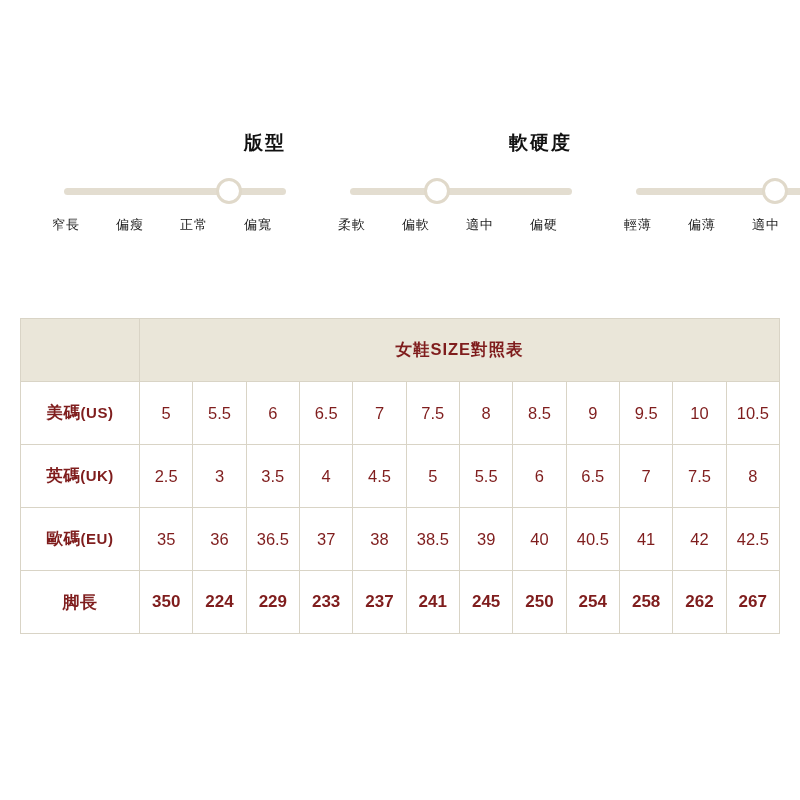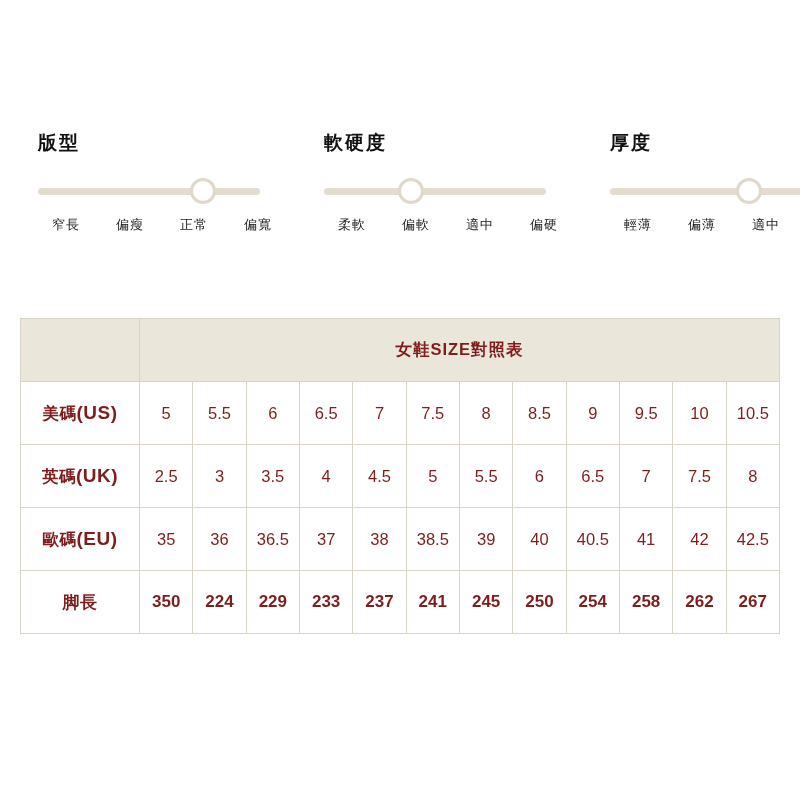--- a/index.html
+++ b/index.html
@@ -29,21 +29,21 @@
     position: absolute;
     top: 130px;
     left: 0;
     width: 800px;
     box-sizing: border-box;
   }
   .slider-block {
     flex: 1 1 0;
     display: flex;
     flex-direction: column;
-    align-items: flex-start;
+    align-items: flex-end;
     padding-left: 38px;
   }
   .slider-title {
     font-size: 19px;
     font-weight: bold;
     letter-spacing: 2px;
     color: #111;
     margin-bottom: 22px;
   }
   .track-wrap {
@@ -119,21 +119,21 @@
     height: 68px;
   }
   .row-label {
     background: #ffffff;
     font-weight: bold;
     font-size: 16.5px;
     letter-spacing: 0.5px;
     width: 118px;
   }
   .row-label .unit {
-    font-size: 19px;
+    font-size: 15px;
     font-weight: bold;
   }
   td.cell {
     background: #ffffff;
     font-size: 16.5px;
   }
   tr.last-row td.cell,
   tr.last-row td.row-label {
     font-weight: bold;
     font-size: 17px;

